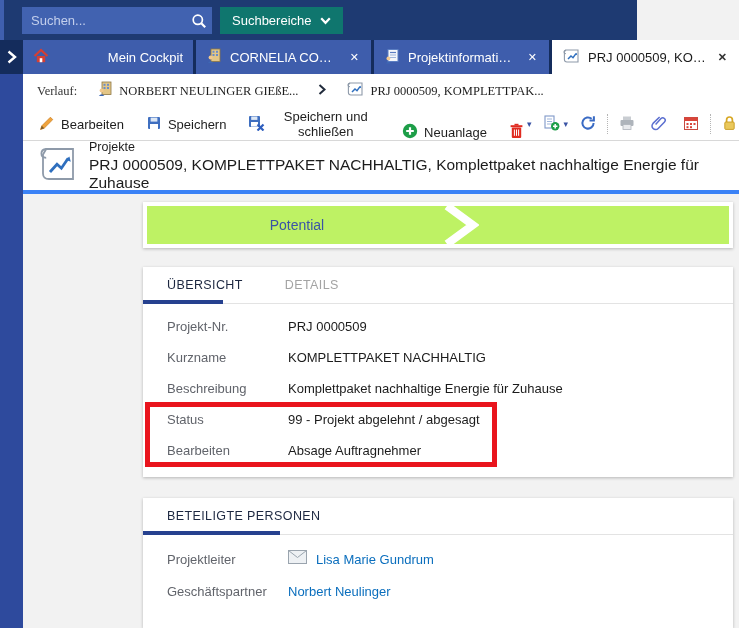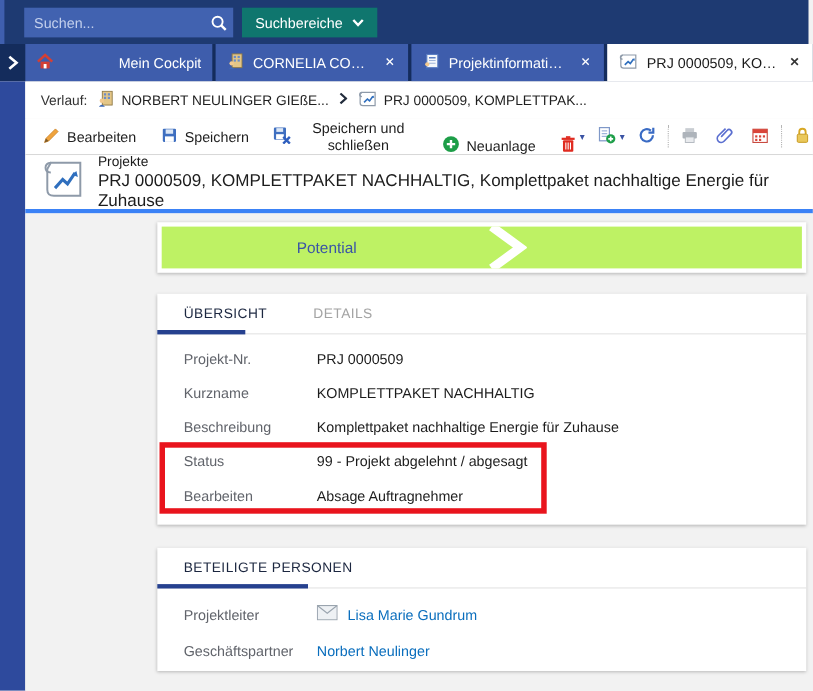--- a/index.html
+++ b/index.html
@@ -1,20 +1,20 @@
 <!DOCTYPE html>
 <html><head>
 <meta charset="utf-8">
 <style>
   * { margin:0; padding:0; box-sizing:border-box; }
   html,body { width:739px; height:628px; overflow:hidden; }
   body { font-family:"Liberation Sans", sans-serif; background:#f2f2f2; position:relative; }
 
   
-  .topbar { position:absolute; left:0; top:0; width:735px; height:40px; background:#1e3a72; }
+  .topbar { position:absolute; left:0; top:0; width:637px; height:40px; background:#1e3a72; }
   .topbar-edge { position:absolute; left:0; top:0; width:4px; height:40px; background:#3f5fae; }
   .search-box { position:absolute; left:22px; top:7px; width:190px; height:27px; background:#4162b0; display:flex; align-items:center; }
   .search-box input { flex:1; min-width:0; background:transparent; border:none; outline:none; color:#fff; font-size:13px; padding:0 6px 0 9px; font-family:"Liberation Sans",sans-serif; }
   .search-box input::placeholder { color:#c3cfec; }
   .search-ico { width:26px; height:27px; display:flex; align-items:center; justify-content:center; cursor:pointer; }
   .scope-btn { position:absolute; left:220px; top:7px; height:27px; padding:0 12px; background:#0f766e; border:none; color:#fff; font-size:13px; font-family:"Liberation Sans",sans-serif; display:flex; align-items:center; gap:8px; cursor:pointer; }
 
   
   .tabbar { position:absolute; left:0; top:40px; width:739px; height:34px; background:#142c5c; display:flex; align-items:stretch; }
   .expand-btn { width:23px; display:flex; align-items:center; justify-content:center; cursor:pointer; }
@@ -26,21 +26,21 @@
   .tab.active { background:#ffffff; color:#1b1b1b; }
   .tab .tlabel { flex:1; overflow:hidden; text-overflow:ellipsis; }
   .close-x { font-size:11px; line-height:1; cursor:pointer; padding:2px; }
   .close-x::before { content:"\2715"; }
   .tab.active .close-x { color:#333; font-weight:bold; }
 
   
   .left-strip { position:absolute; left:0; top:74px; width:23px; height:554px; background:#2e4a9d; }
 
   
-  .breadcrumb-row { position:absolute; left:23px; top:74px; width:716px; height:34px; background:#fff; display:flex; align-items:center; padding-left:14px; gap:9px; font-size:12.5px; color:#1e1e1e; }
+  .breadcrumb-row { position:absolute; left:23px; top:74px; width:716px; height:34px; background:#fff; display:flex; align-items:center; padding-left:14px; gap:20px; font-size:12.5px; color:#1e1e1e;font-family:Liberation Serif, serif; }
   .bc-label { color:#333; }
   .bc-item { display:flex; align-items:center; gap:6px; cursor:pointer; }
 
   
   .toolbar { position:absolute; left:23px; top:108px; width:716px; height:33px; background:#fff; border-bottom:1px solid #d8d8d8; display:flex; align-items:center; padding-left:14px; }
   .tb { display:flex; align-items:center; gap:6px; background:none; border:none; font-size:13px; color:#1e1e1e; font-family:"Liberation Sans",sans-serif; cursor:pointer; padding:4px 2px; }
   .tb + .tb { margin-left:18px; }
   .tb-ico { background:none; border:none; cursor:pointer; padding:3px 2px; display:flex; align-items:center; }
   .caret { background:none; border:none; cursor:pointer; color:#3a53a4; font-size:9px; padding:2px 1px; }
   .caret::before { content:"\25BE"; }
@@ -70,21 +70,21 @@
 
   .fields { padding-top:7px; }
   .frow { height:31px; display:flex; align-items:center; padding-left:24px; }
   .flabel { width:121px; font-size:13px; color:#61646b; }
   .fvalue { font-size:13px; color:#1c1c1c; }
   .fvalue.link { color:#0a6ebd; cursor:pointer; }
   .mail-wrap { display:flex; align-items:center; gap:9px; }
 
   .red-box { position:absolute; left:2px; top:135px; width:352px; height:65px; border:5px solid #e9141d; pointer-events:none; }
 
-  .persons-card { top:304px; height:112px; }
+  .persons-card { top:304px; height:130px; }
   .persons-card .fields { padding-top:8px; }
   .persons-card .frow { height:32px; }
 </style>
 </head>
 <body>
 
 <div class="topbar">
   <div class="topbar-edge"></div>
   <div class="search-box">
     <input placeholder="Suchen..." style="">

